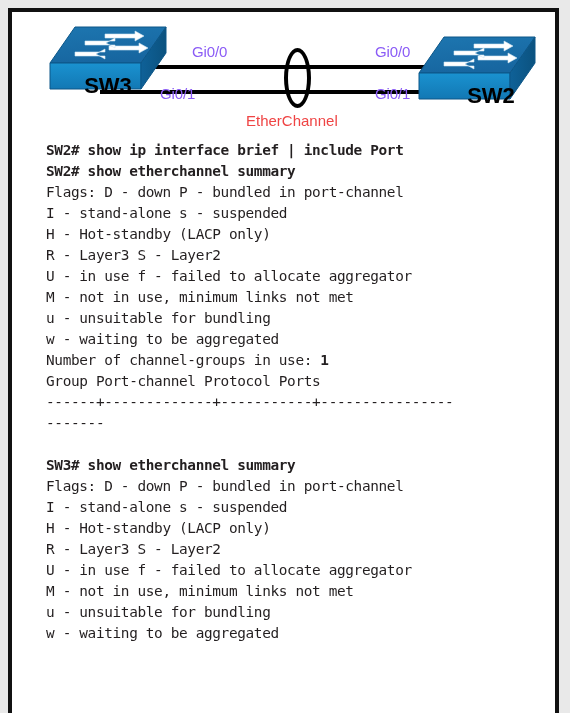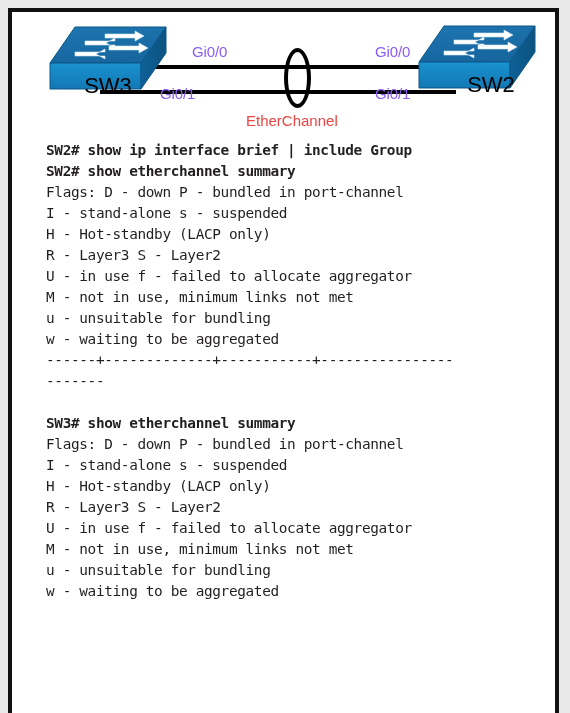--- a/index.html
+++ b/index.html
@@ -87,33 +87,33 @@
     white-space: nowrap;
   }
 
   
   .switch-icon {
     position: absolute;
     width: 132px;
     height: 78px;
   }
   #switch-sw3 { left: 37px;  top: 13px; }
-  #switch-sw2 { left: 406px; top: 12px; }
+  #switch-sw2 { left: 406px; top: 23px; }
 
   .switch-icon svg { display: block; }
 
   .switch-name {
     position: absolute;
     left: 0;
     width: 106px;
     top: 48px;
     text-align: center;
     font-family: "Liberation Sans", sans-serif;
     font-size: 22px;
-    font-weight: normal;
+    font-weight: bold;
     color: #000000;
     letter-spacing: 0px;
     pointer-events: none;
   }
   #switch-sw3 .switch-name { left: 6px; }
   #switch-sw2 .switch-name { left: 20px; }
 
   
   #terminal {
     position: absolute;
@@ -214,30 +214,32 @@
 
       <div class="iface-label" id="lbl-sw3-gi00">Gi0/0</div>
       <div class="iface-label" id="lbl-sw3-gi01">Gi0/1</div>
       <div class="iface-label" id="lbl-sw2-gi00">Gi0/0</div>
       <div class="iface-label" id="lbl-sw2-gi01">Gi0/1</div>
 
       <div id="lbl-etherchannel">EtherChannel</div>
     </div>
 
     <div id="terminal">
-        <div class="term-line cmd">SW2# show ip interface brief | include Group</div>
+        <div class="term-line cmd">SW2# show ip interface brief | include Port</div>
         <div class="term-line cmd">SW2# show etherchannel summary</div>
         <div class="term-line">Flags: D - down P - bundled in port-channel</div>
         <div class="term-line">I - stand-alone s - suspended</div>
         <div class="term-line">H - Hot-standby (LACP only)</div>
         <div class="term-line">R - Layer3 S - Layer2</div>
         <div class="term-line">U - in use f - failed to allocate aggregator</div>
         <div class="term-line">M - not in use, minimum links not met</div>
         <div class="term-line">u - unsuitable for bundling</div>
         <div class="term-line">w - waiting to be aggregated</div>
+        <div class="term-line">Number of channel-groups in use: <b>1</b></div>
+        <div class="term-line">Group Port-channel Protocol Ports</div>
         <div class="term-line">------+-------------+-----------+----------------</div>
         <div class="term-line">-------</div>
         <div class="term-line blank"></div>
         <div class="term-line cmd">SW3# show etherchannel summary</div>
         <div class="term-line">Flags: D - down P - bundled in port-channel</div>
         <div class="term-line">I - stand-alone s - suspended</div>
         <div class="term-line">H - Hot-standby (LACP only)</div>
         <div class="term-line">R - Layer3 S - Layer2</div>
         <div class="term-line">U - in use f - failed to allocate aggregator</div>
         <div class="term-line">M - not in use, minimum links not met</div>

